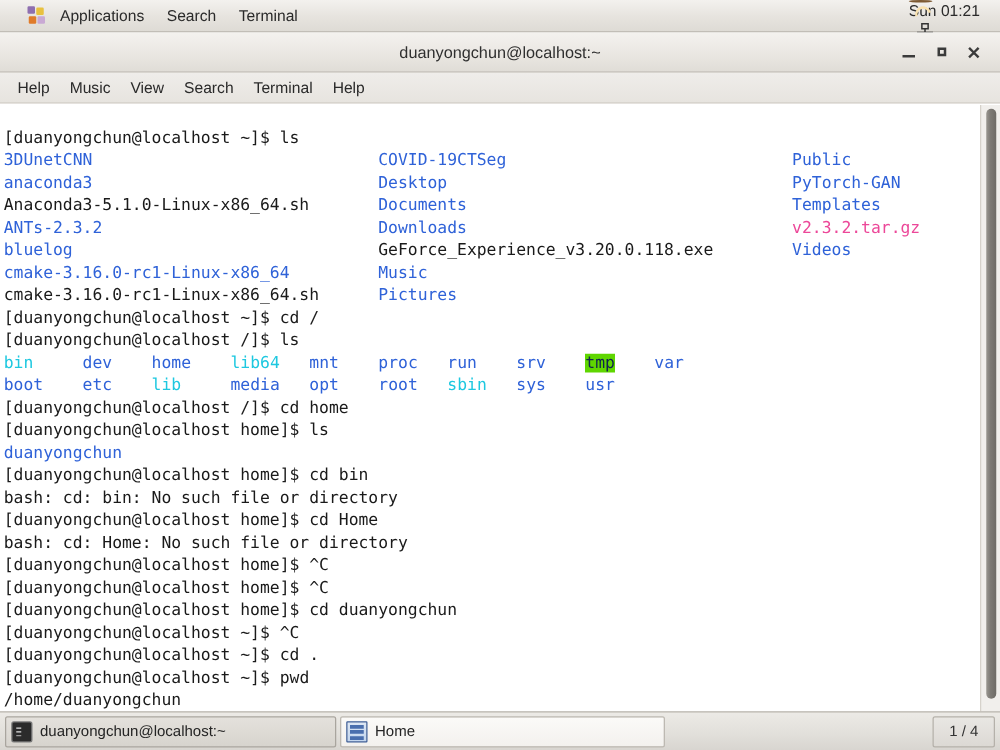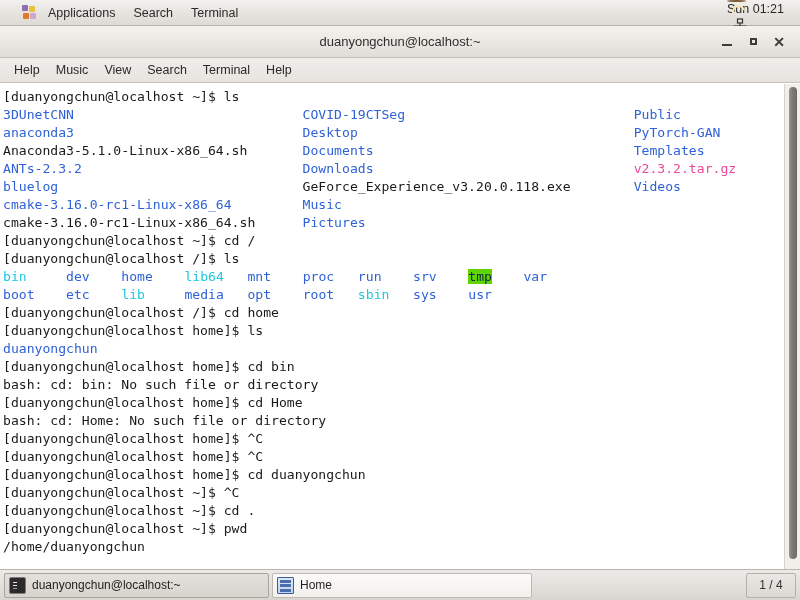--- a/index.html
+++ b/index.html
@@ -189,21 +189,21 @@
     position: absolute;
     left: 0; top: 0;
     width: 784px;
     height: 486px;
     background: #ffffff;
     overflow: hidden;
     font-family: "DejaVu Sans Mono", "Liberation Mono", monospace;
     font-size: 13.1px;
     line-height: 18px;
     color: #1a1a1a;
-    padding: 4px 0 0 3px;
+    padding: 18px 0 0 3px;
     box-sizing: border-box;
     white-space: pre;
   }
   #term .line { height: 18px; white-space: pre; }
   .c-dir   { color: #2f62d8; }   
   .c-link  { color: #1ec8e0; }   
   .c-arch  { color: #ec4899; }   
   .c-plain { color: #1a1a1a; }
   .c-sticky {
     color: #10254f;

